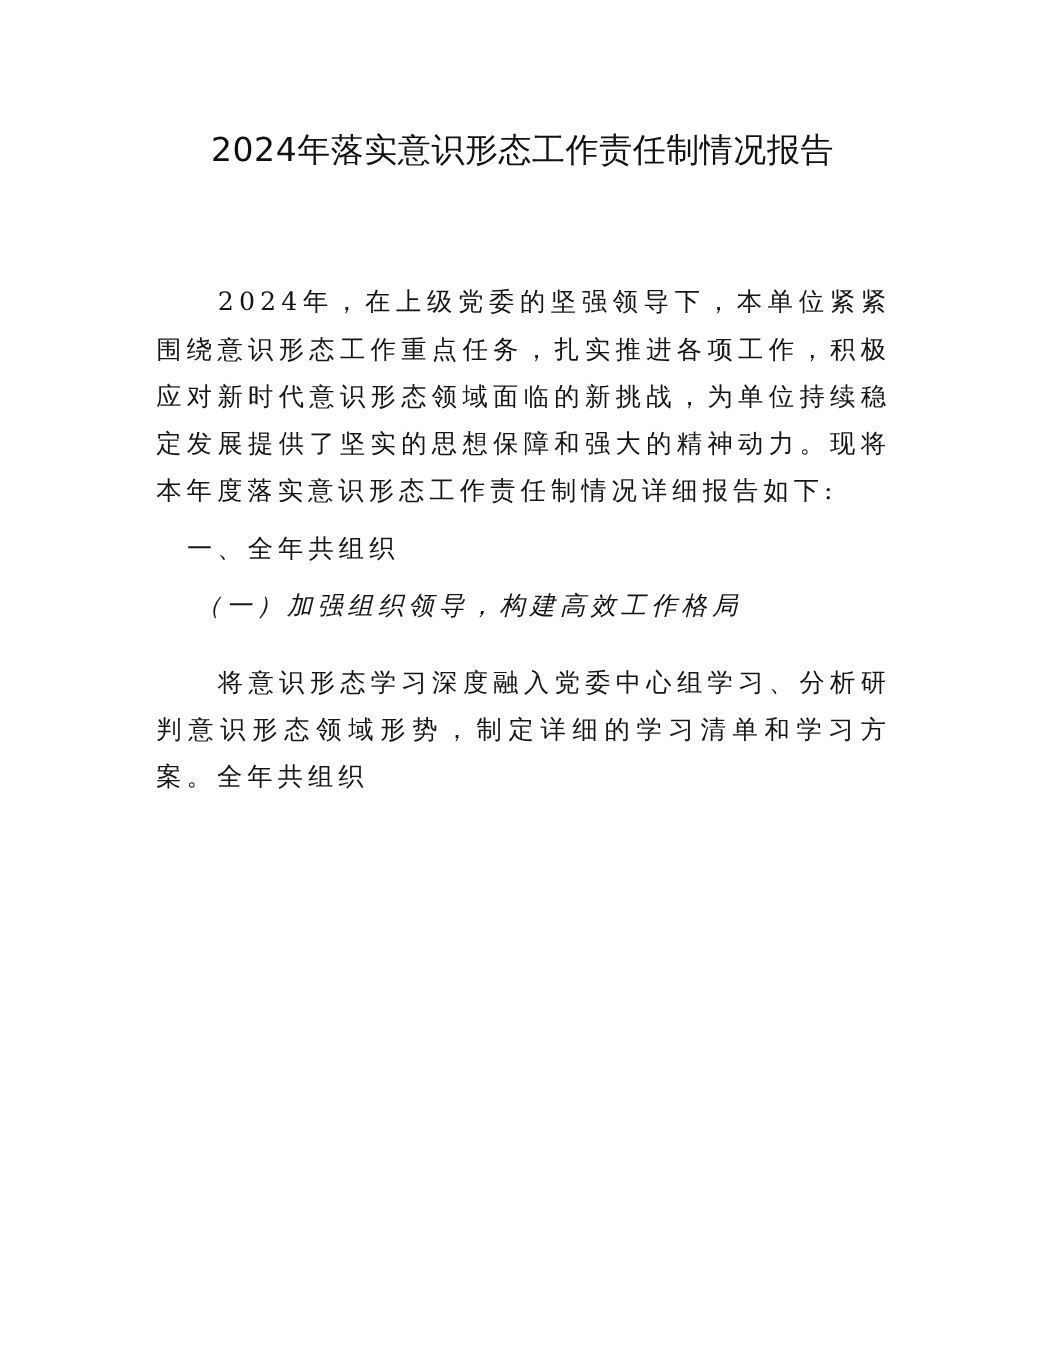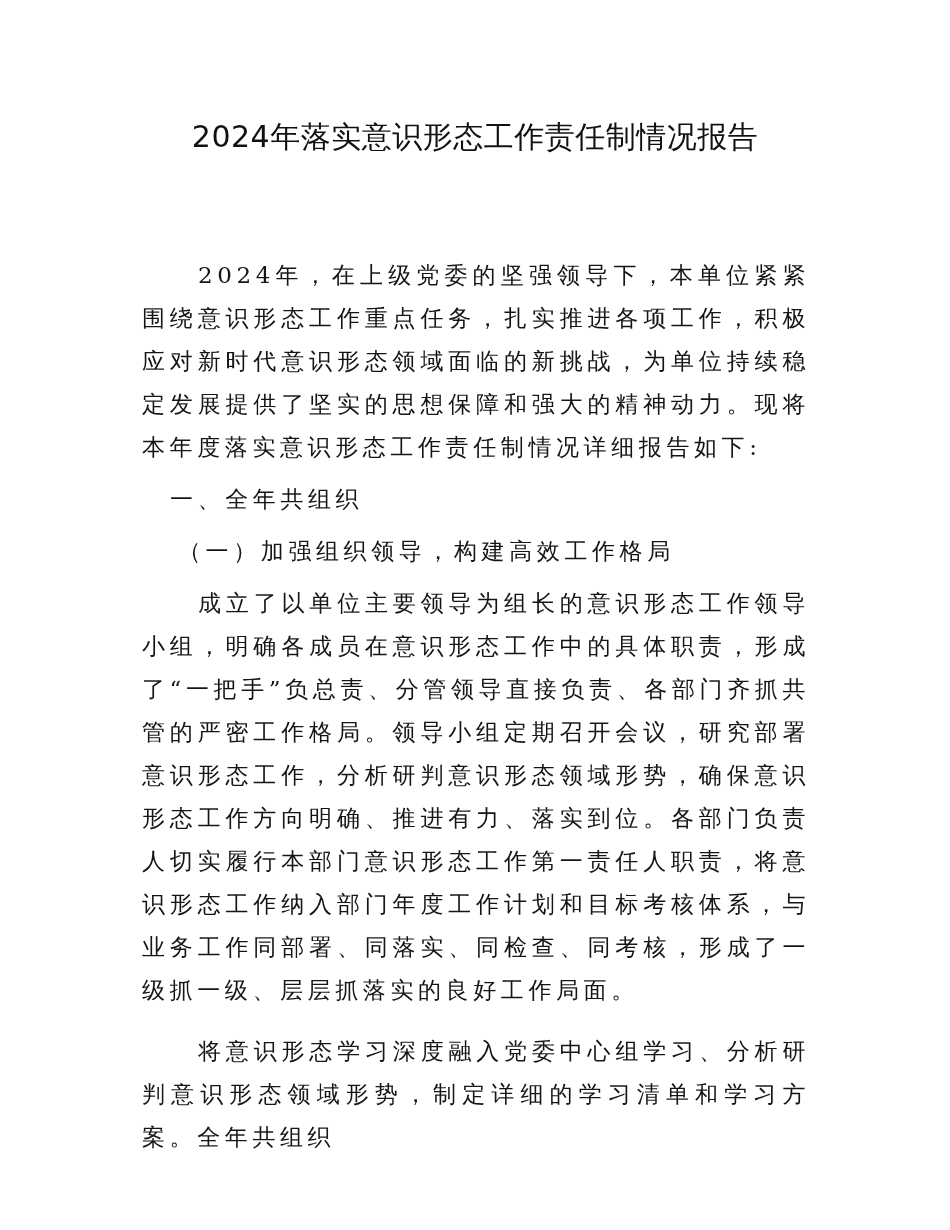--- a/index.html
+++ b/index.html
@@ -50,36 +50,36 @@
     .para {
       margin: 0;
       text-indent: 56px;
     }
     .heading {
       margin: 0;
       text-indent: 28px;
     }
     .heading.sub {
       text-indent: 36px;
+      font-style: italic;
     }
     .gap {
       height: 9px;
     }
   </style>
 </head>
 <body>
 
 <div class="page">
   <h1 class="title">2024年落实意识形态工作责任制情况报告</h1>
 
   <div class="body-text" style="top: 230px; margin-top: 24px;">
     <p class="para">2024年，在上级党委的坚强领导下，本单位紧紧围绕意识形态工作重点任务，扎实推进各项工作，积极应对新时代意识形态领域面临的新挑战，为单位持续稳定发展提供了坚实的思想保障和强大的精神动力。现将本年度落实意识形态工作责任制情况详细报告如下:</p>
     <div class="gap"></div>
     <p class="heading">一、全年共组织</p>
     <div class="gap"></div>
     <p class="heading sub">（一）加强组织领导，构建高效工作格局</p>
     <div class="gap"></div>
-    <p class="para">成立了以单位主要领导为组长的意识形态工作领导小组，明确各成员在意识形态工作中的具体职责，形成了“一把手”负总责、分管领导直接负责、各部门齐抓共管的严密工作格局。领导小组定期召开会议，研究部署意识形态工作，分析研判意识形态领域形势，确保意识形态工作方向明确、推进有力、落实到位。各部门负责人切实履行本部门意识形态工作第一责任人职责，将意识形态工作纳入部门年度工作计划和目标考核体系，与业务工作同部署、同落实、同检查、同考核，形成了一级抓一级、层层抓落实的良好工作局面。</p>
     <div class="gap"></div>
     <div class="gap"></div>
     <p class="para">将意识形态学习深度融入党委中心组学习、分析研判意识形态领域形势，制定详细的学习清单和学习方案。全年共组织</p>
   </div>
 </div>
 
 </body></html>

